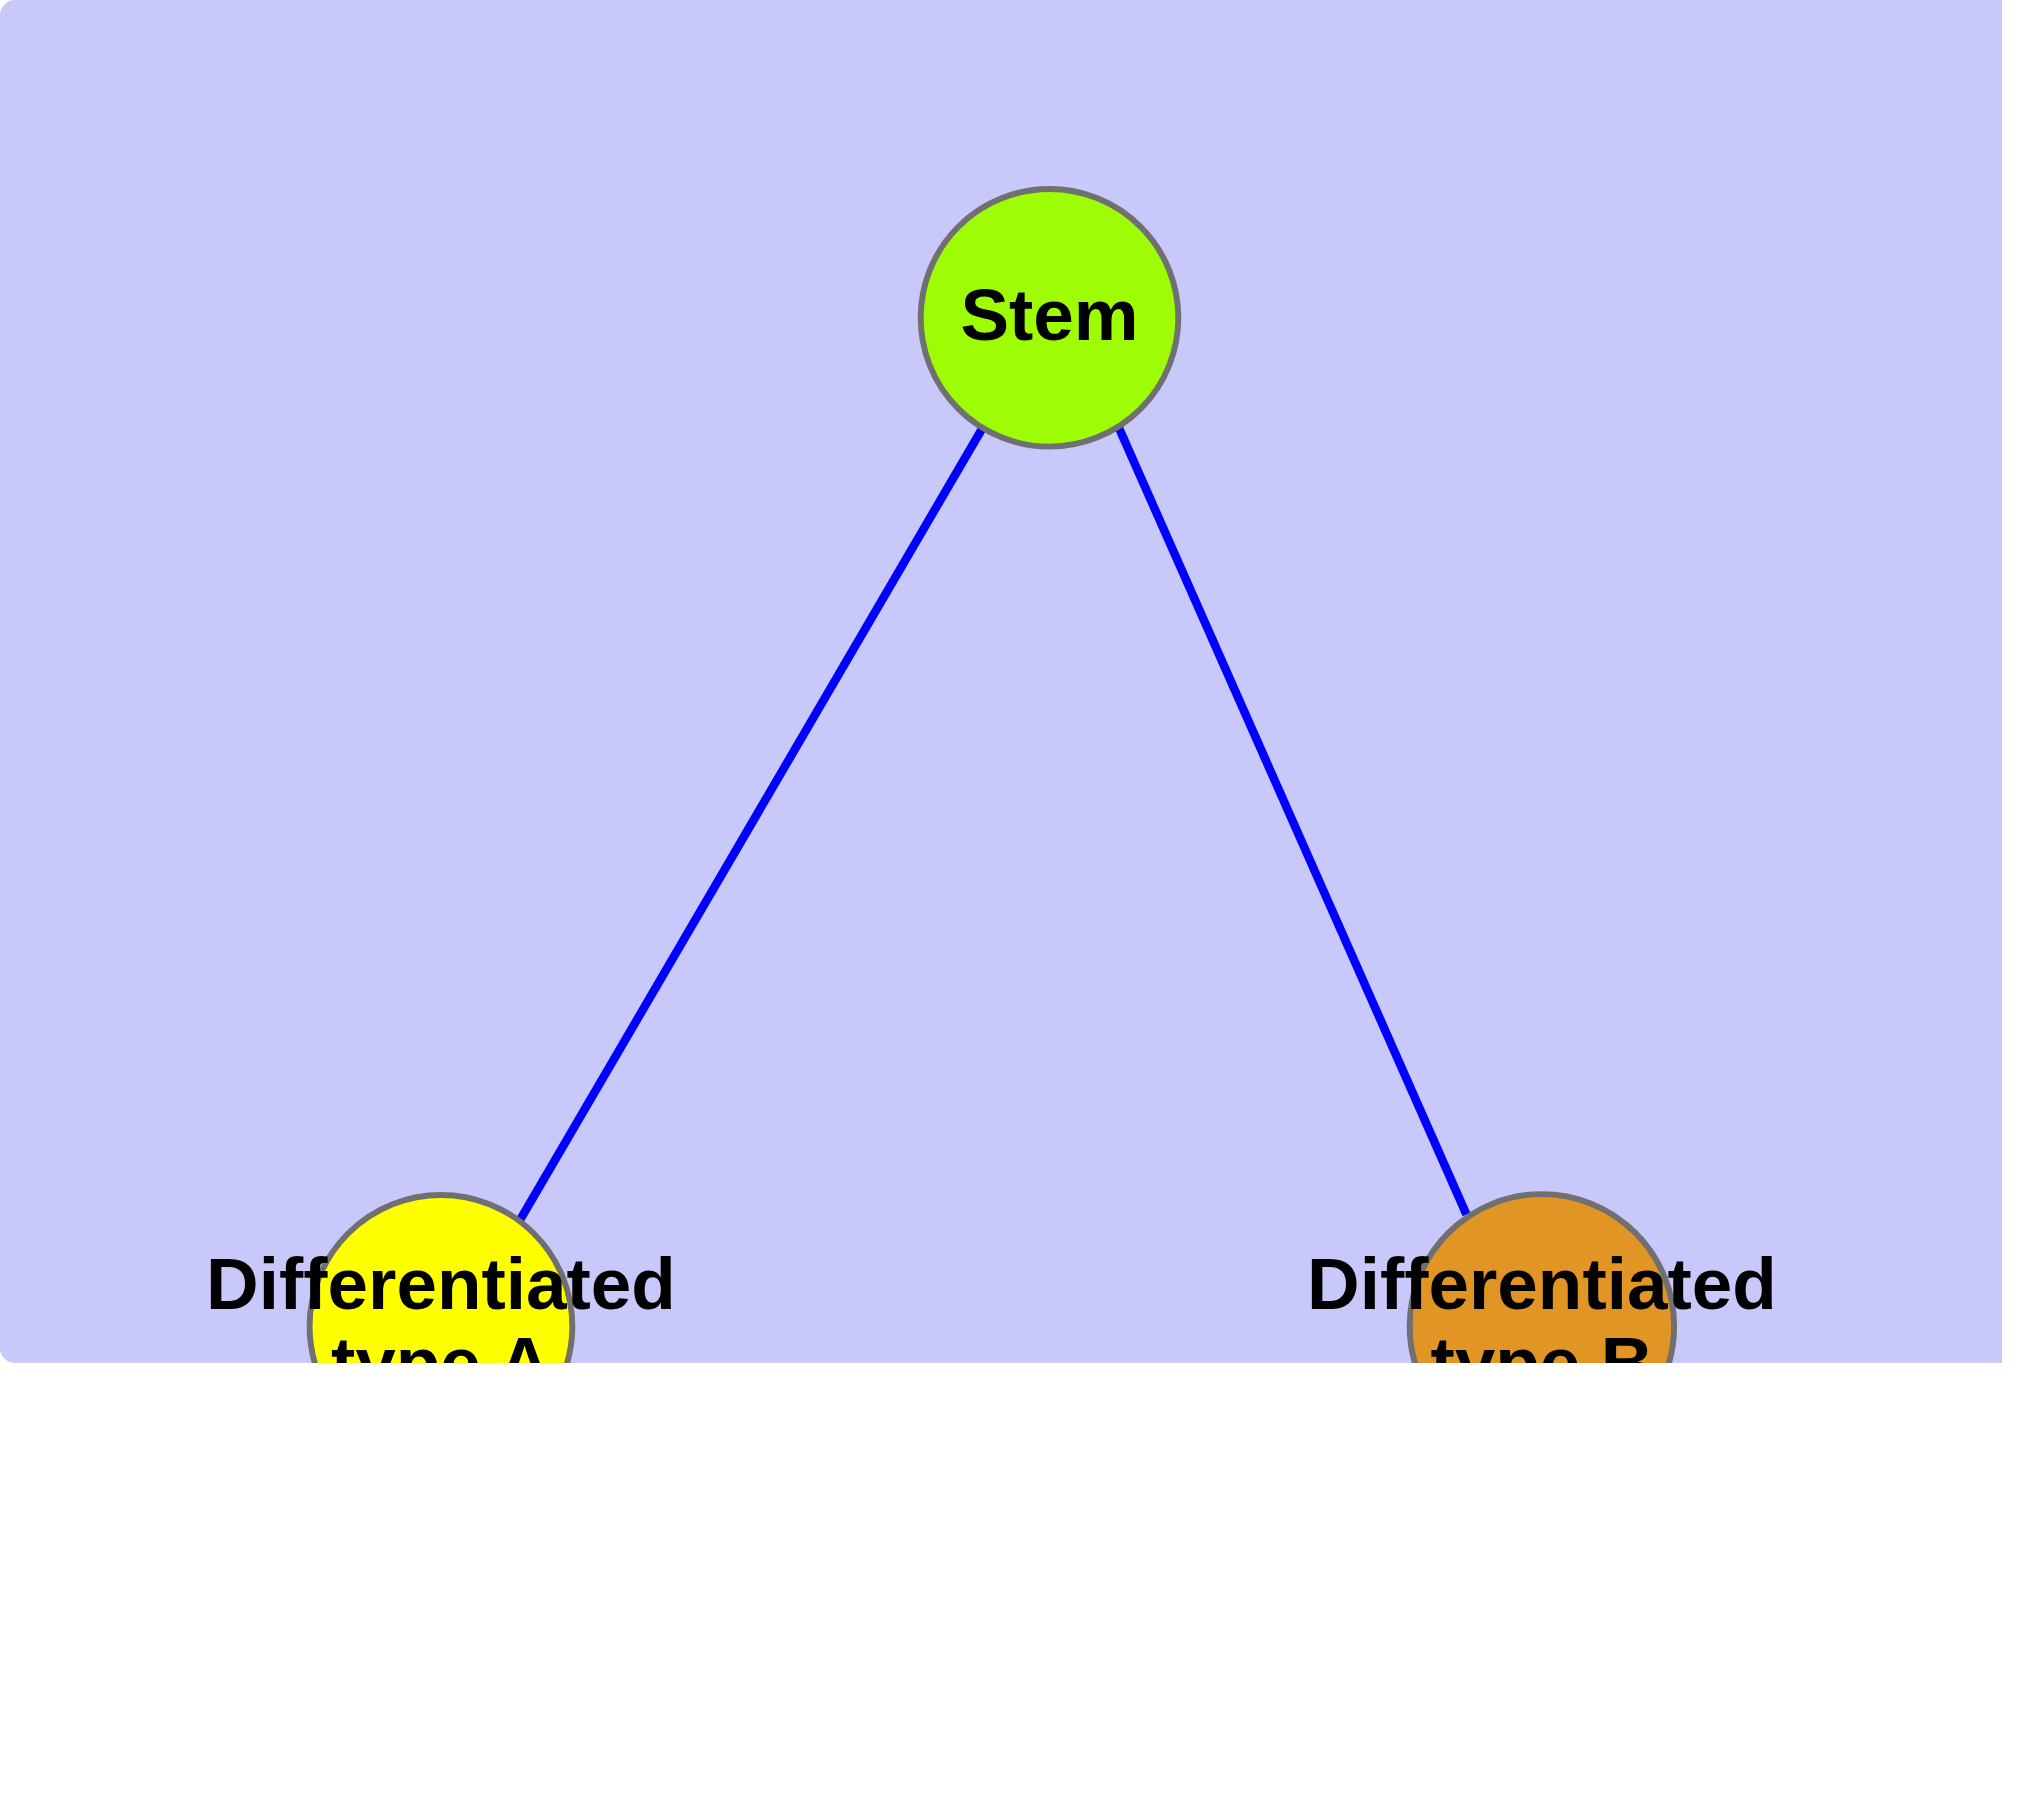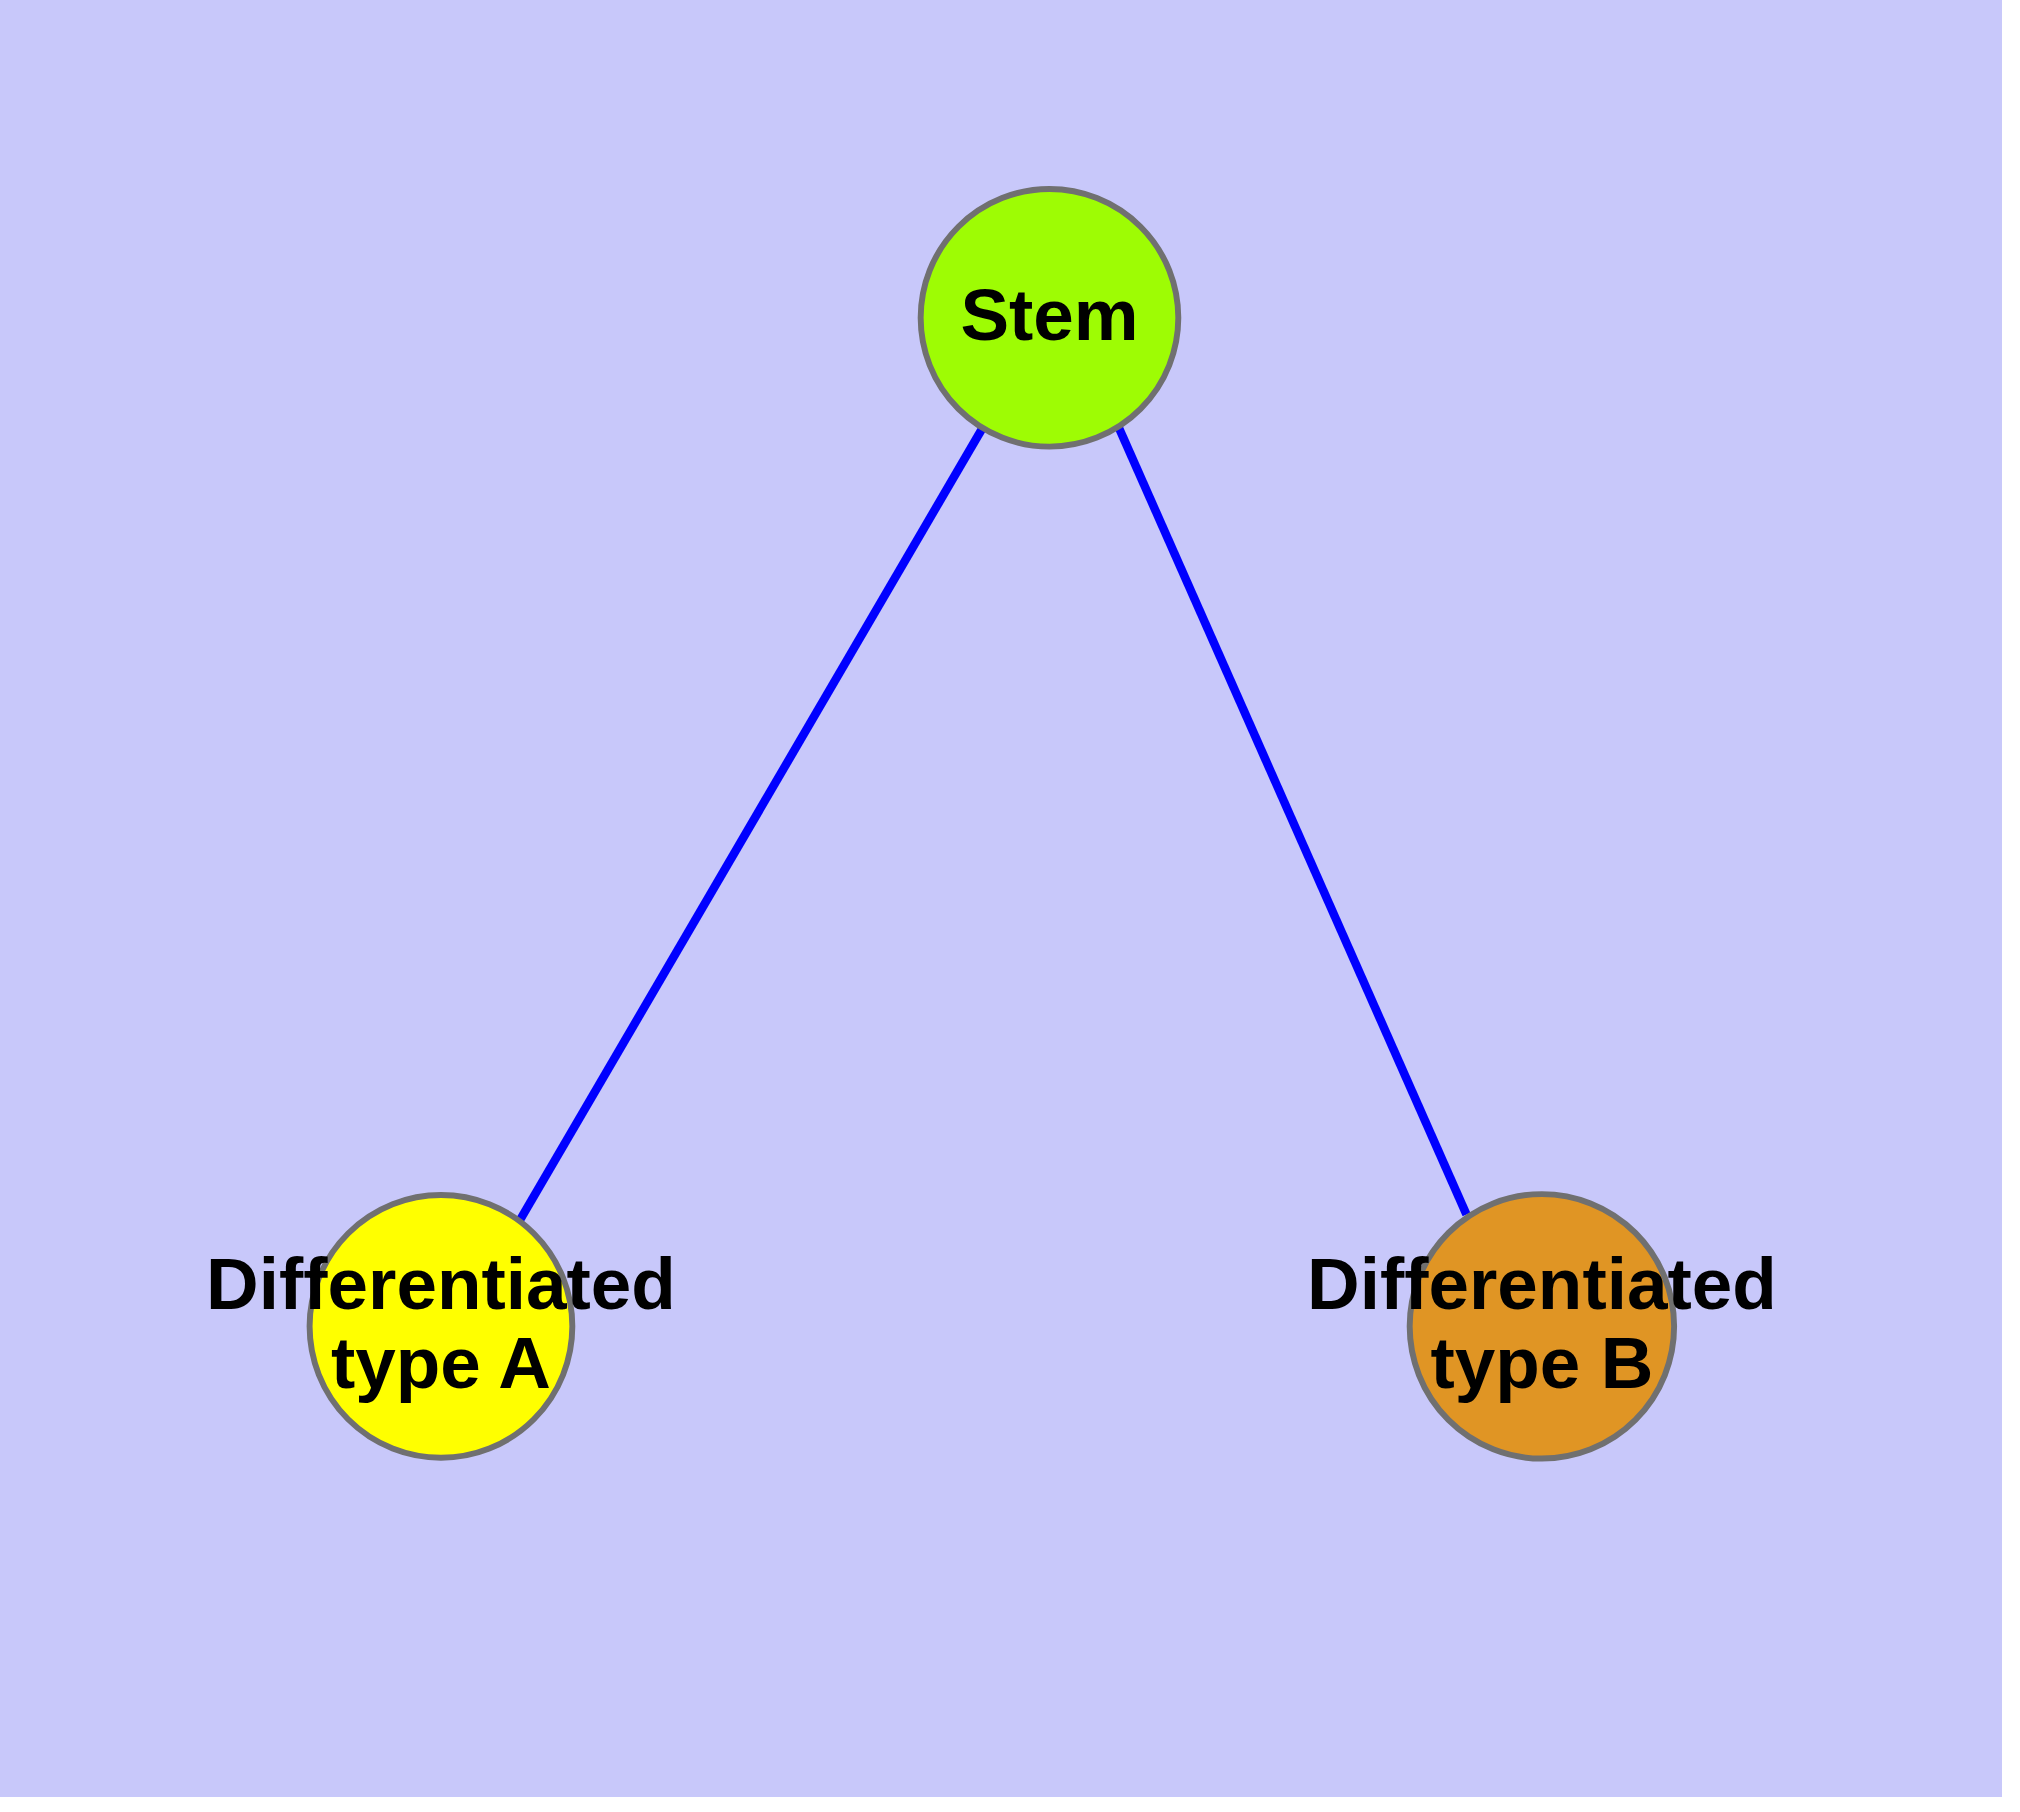--- a/index.html
+++ b/index.html
@@ -38,21 +38,21 @@
     font-family: "Liberation Sans", sans-serif;
     font-weight: bold;
     fill: #000000;
     text-anchor: middle;
     paint-order: normal;
   }
 </style>
 </head>
 <body>
 
-<div id="canvas" style="width: 2021px; height: 1812px; background: rgb(255, 255, 255);">
+<div id="canvas" style="width: 2021px; height: 1363px; background: rgb(255, 255, 255); border-radius: 15px;">
   <div id="plot-area" style="background: rgb(200, 200, 250);"></div>
 
   <svg id="graph-svg" viewBox="0 0 2384 2138">
     <g id="edges-group">
         <line x1="1159" y1="505" x2="613" y2="1440" stroke="#0000ff" stroke-width="10" stroke-linecap="butt"></line>
         <line x1="1320" y1="505" x2="1730" y2="1433" stroke="#0000ff" stroke-width="10" stroke-linecap="butt"></line>
       </g>
     <g id="nodes-group">
         <circle cx="1238" cy="375" r="152" fill="#9efc04" stroke="#707070" stroke-width="7"></circle>
         <circle cx="520" cy="1565" r="155" fill="#ffff00" stroke="#707070" stroke-width="7"></circle>

